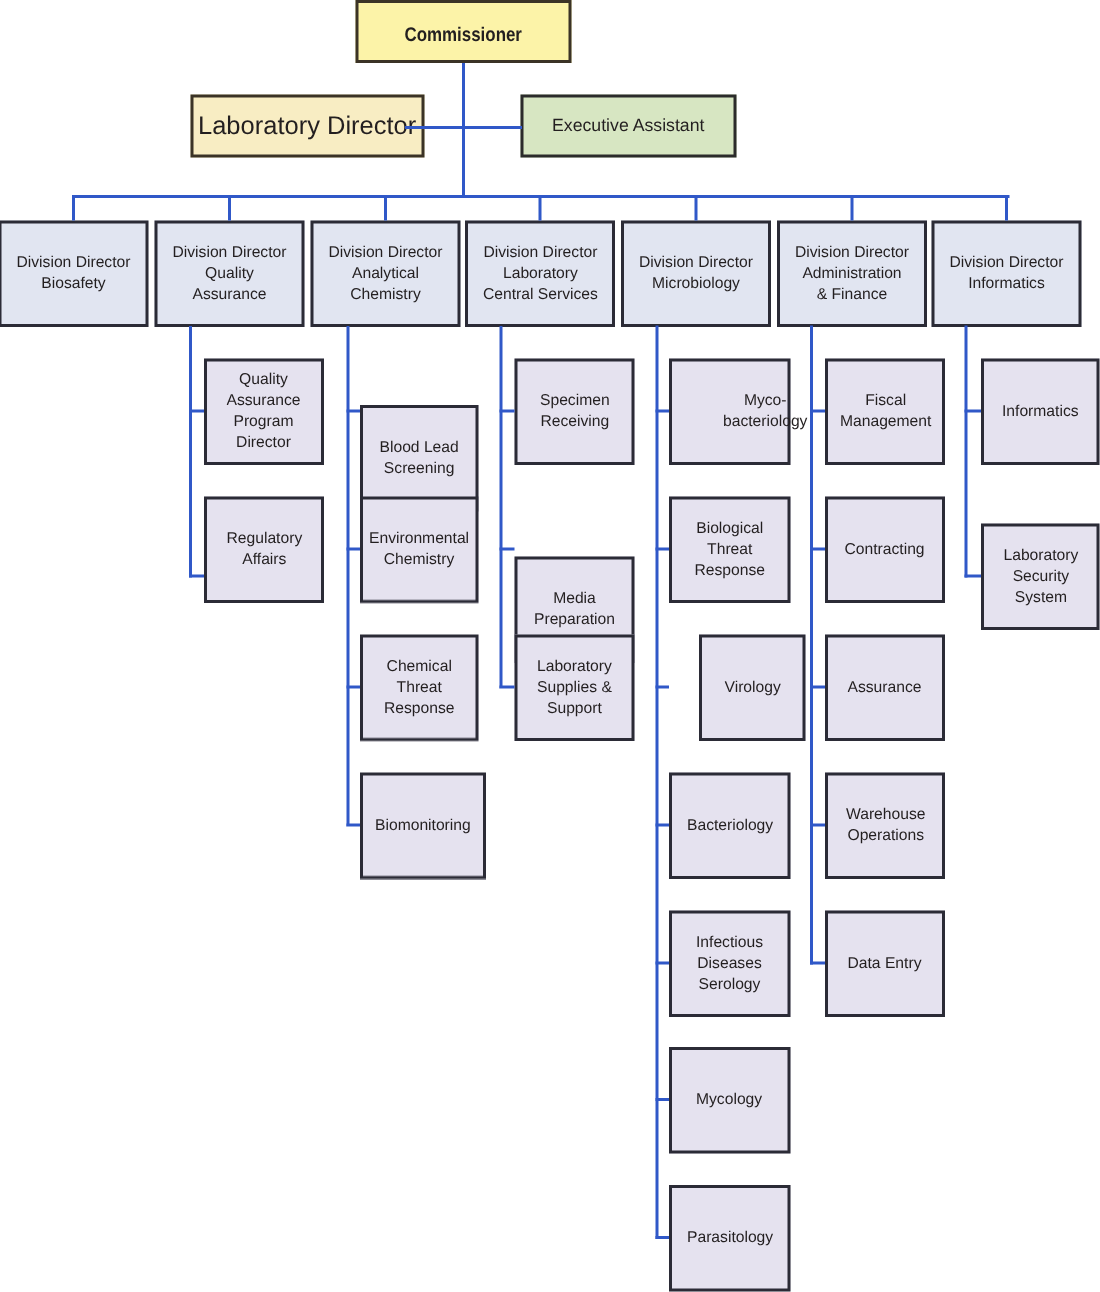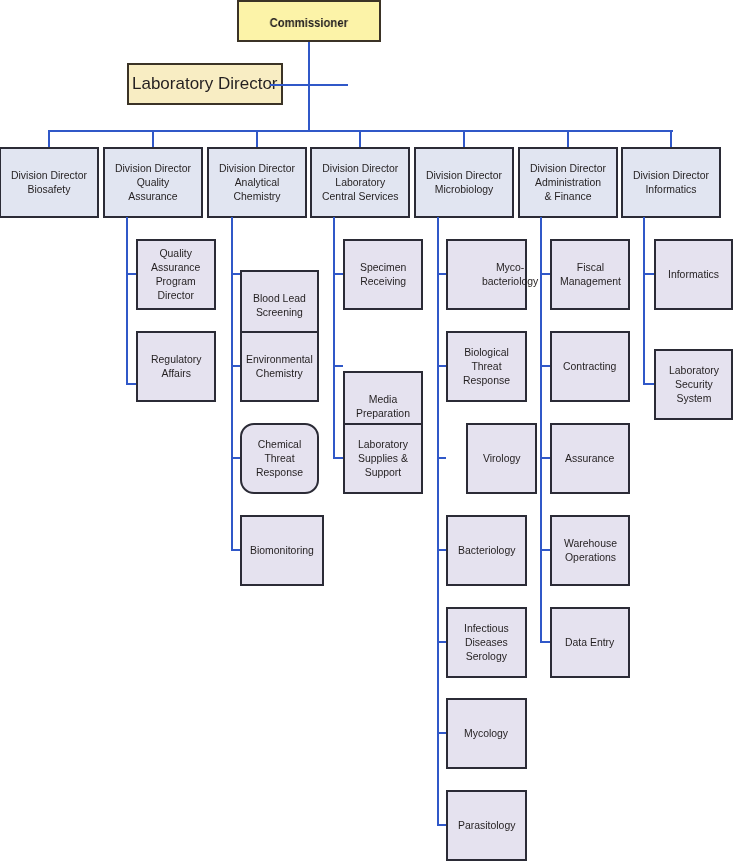--- a/index.html
+++ b/index.html
@@ -35,20 +35,23 @@
 <body>
 
 <div id="chart">
 
   <div class="node commissioner">
     <span class="lbl">Commissioner</span>
   </div>
 
   <div class="node labdir">
     <span class="lbl">Laboratory Director</span>
+  </div>
+  <div class="node execasst">
+    <span class="lbl">Executive Assistant</span>
   </div>
 
   <div class="ln lnv" style="left:308px;top:42px;height:88px"></div>
   <div class="ln lnh" style="left:270px;top:84px;width:39px"></div>
   <div class="ln lnh" style="left:308px;top:84px;width:40px"></div>
   <div class="ln lnh" style="left:48px;top:130px;width:625px"></div>
 
   <div class="node divbox" style="left:-1px">
     <span class="lbl">Division Director<br>Biosafety</span>
   </div>
@@ -90,21 +93,21 @@
       <div class="ln lnh" style="left: 126px; top: 383px; width: 10px;"></div>
       <div class="ln lnv" style="left: 126px; top: 217px; height: 168px;"></div>
       <div class="node unitbox" style="left: 240px; top: 239px; width: 79px; margin-top: 31px;">
         <span class="lbl">Blood Lead<br>Screening</span>
       </div>
       <div class="ln lnh" style="left: 231px; top: 273px; width: 9px;"></div>
       <div class="node unitbox" style="left: 240px; top: 331px; width: 79px;">
         <span class="lbl">Environmental<br>Chemistry</span>
       </div>
       <div class="ln lnh" style="left: 231px; top: 365px; width: 9px;"></div>
-      <div class="node unitbox" style="left: 240px; top: 423px; width: 79px; border-radius: 14px;">
+      <div class="node unitbox" style="left: 240px; top: 423px; width: 79px;">
         <span class="lbl">Chemical<br>Threat<br>Response</span>
       </div>
       <div class="ln lnh" style="left: 231px; top: 457px; width: 9px;"></div>
       <div class="node unitbox" style="left: 240px; top: 515px; width: 84px;">
         <span class="lbl">Biomonitoring</span>
       </div>
       <div class="ln lnh" style="left: 231px; top: 549px; width: 9px;"></div>
       <div class="ln lnv" style="left: 231px; top: 217px; height: 334px;"></div>
       <div class="node unitbox" style="left: 343px; top: 239px; width: 80px;">
         <span class="lbl">Specimen<br>Receiving</span>

